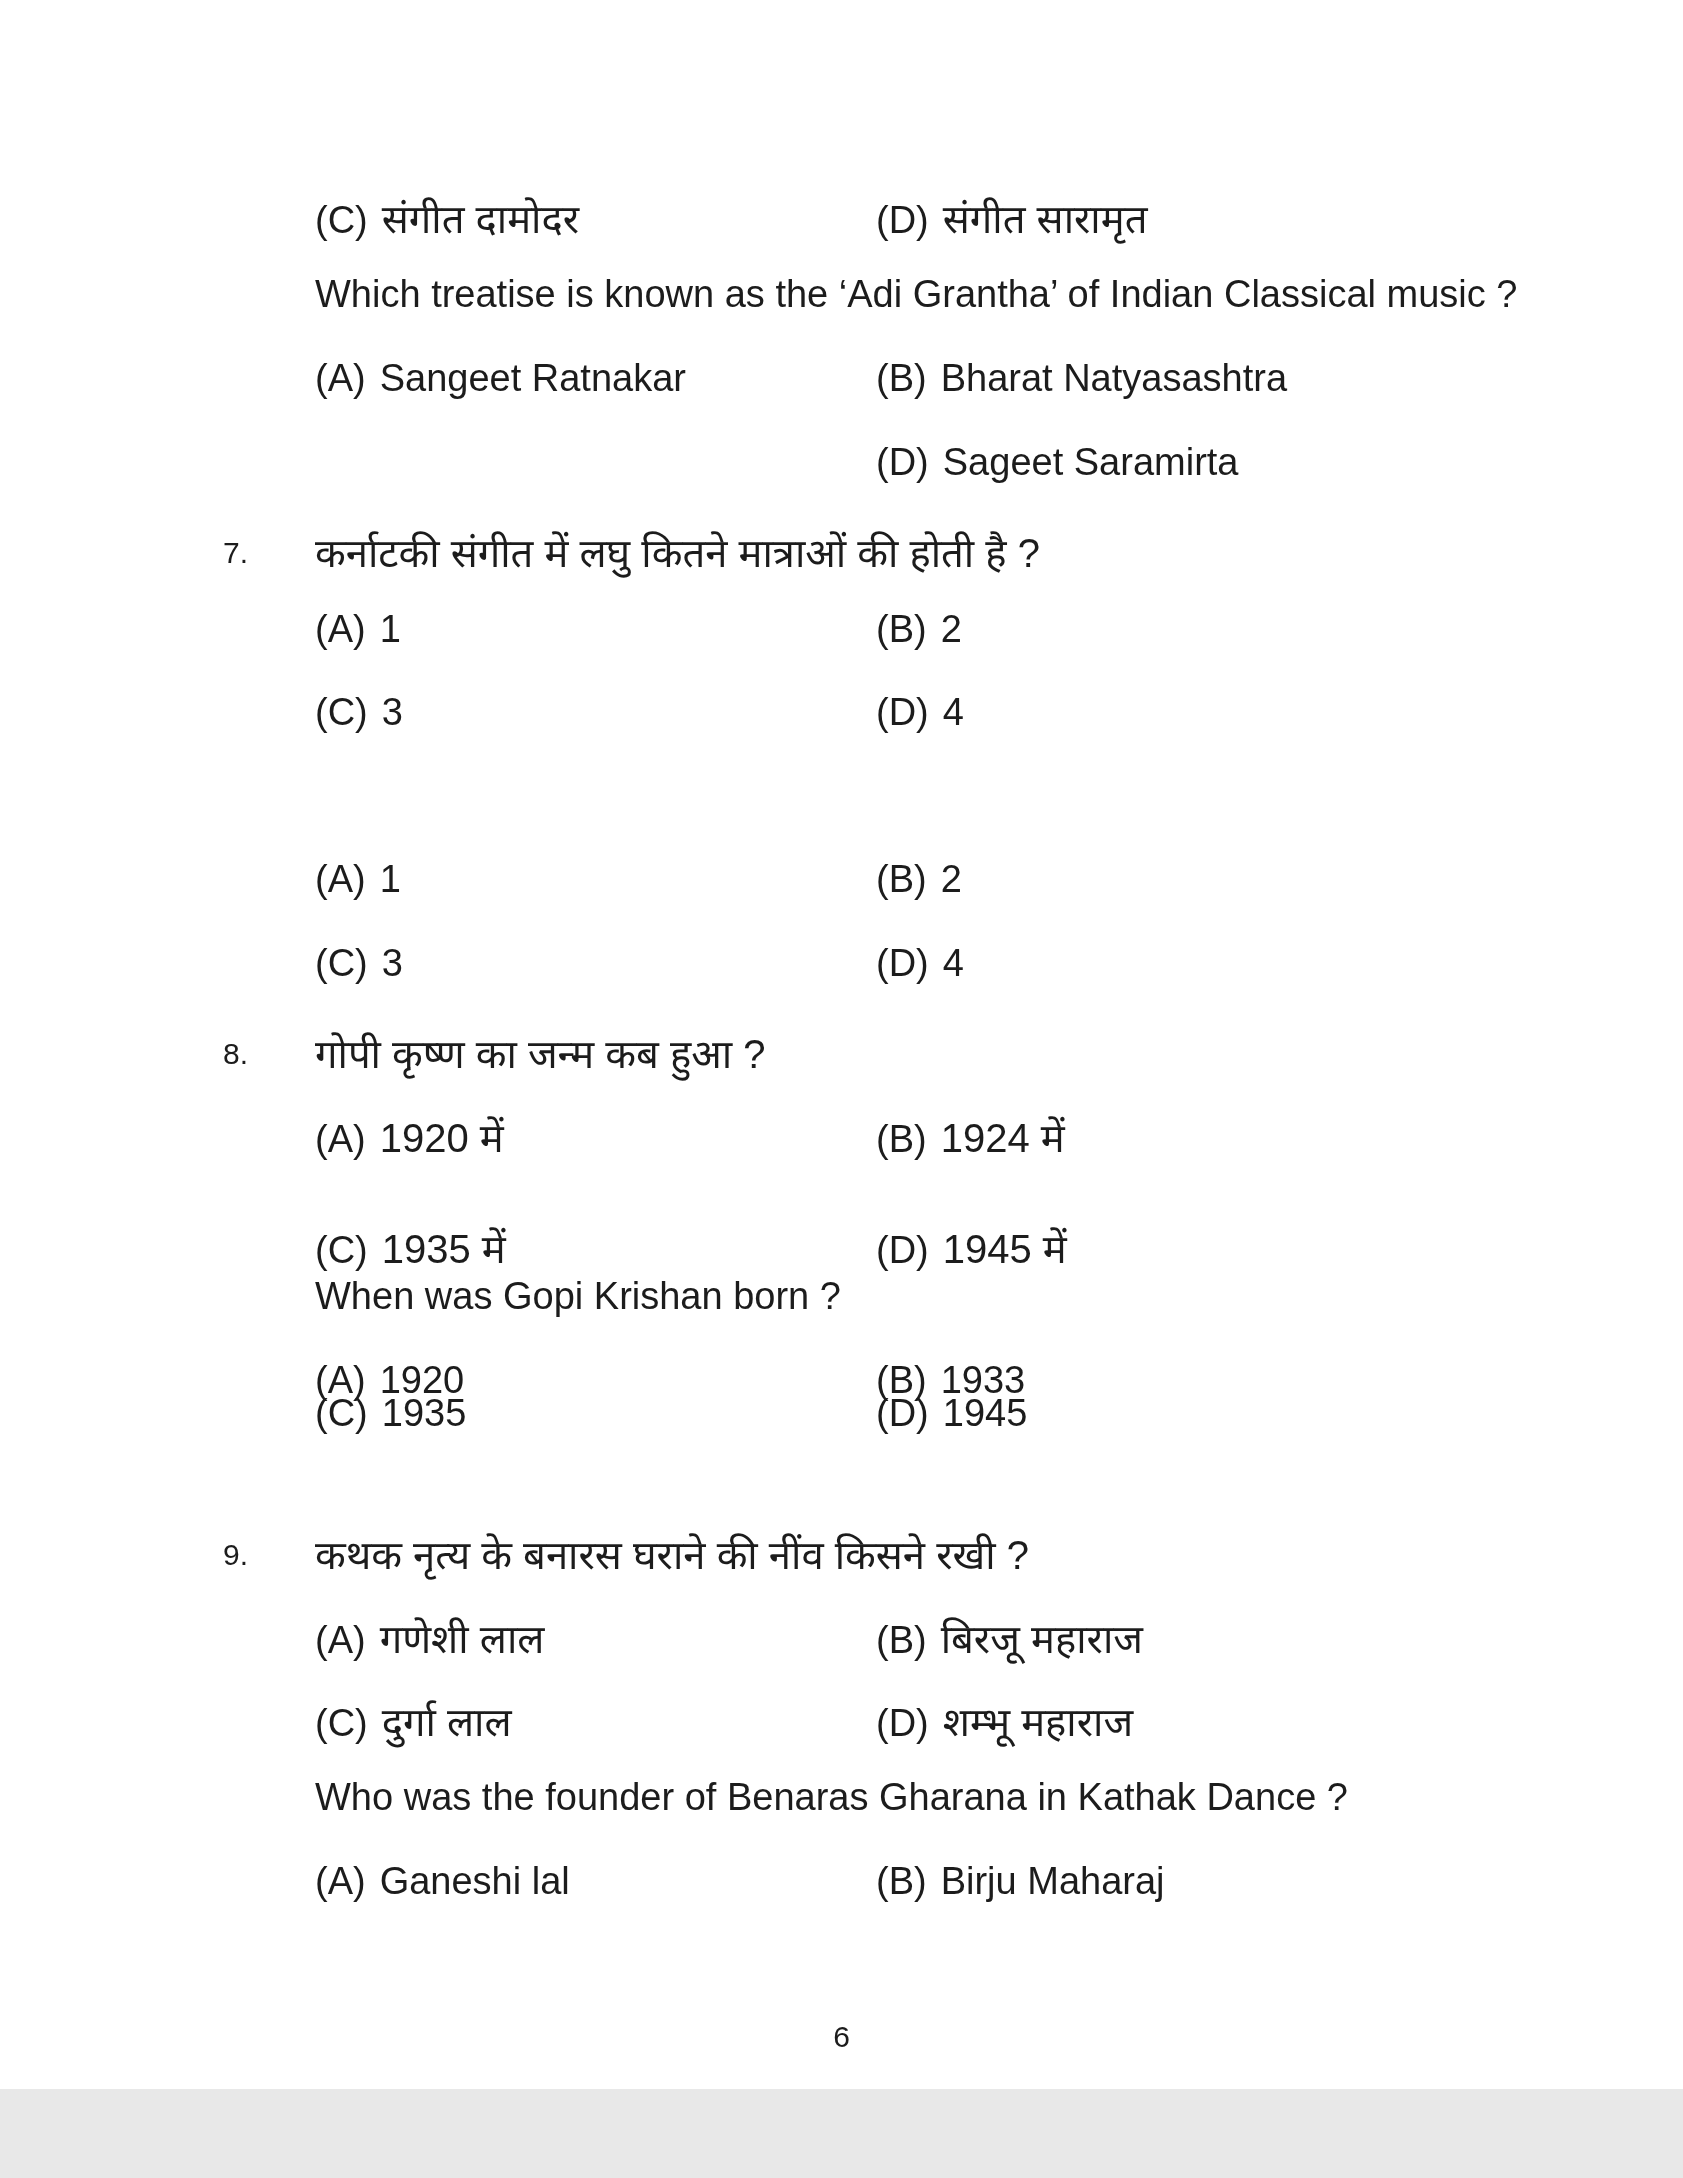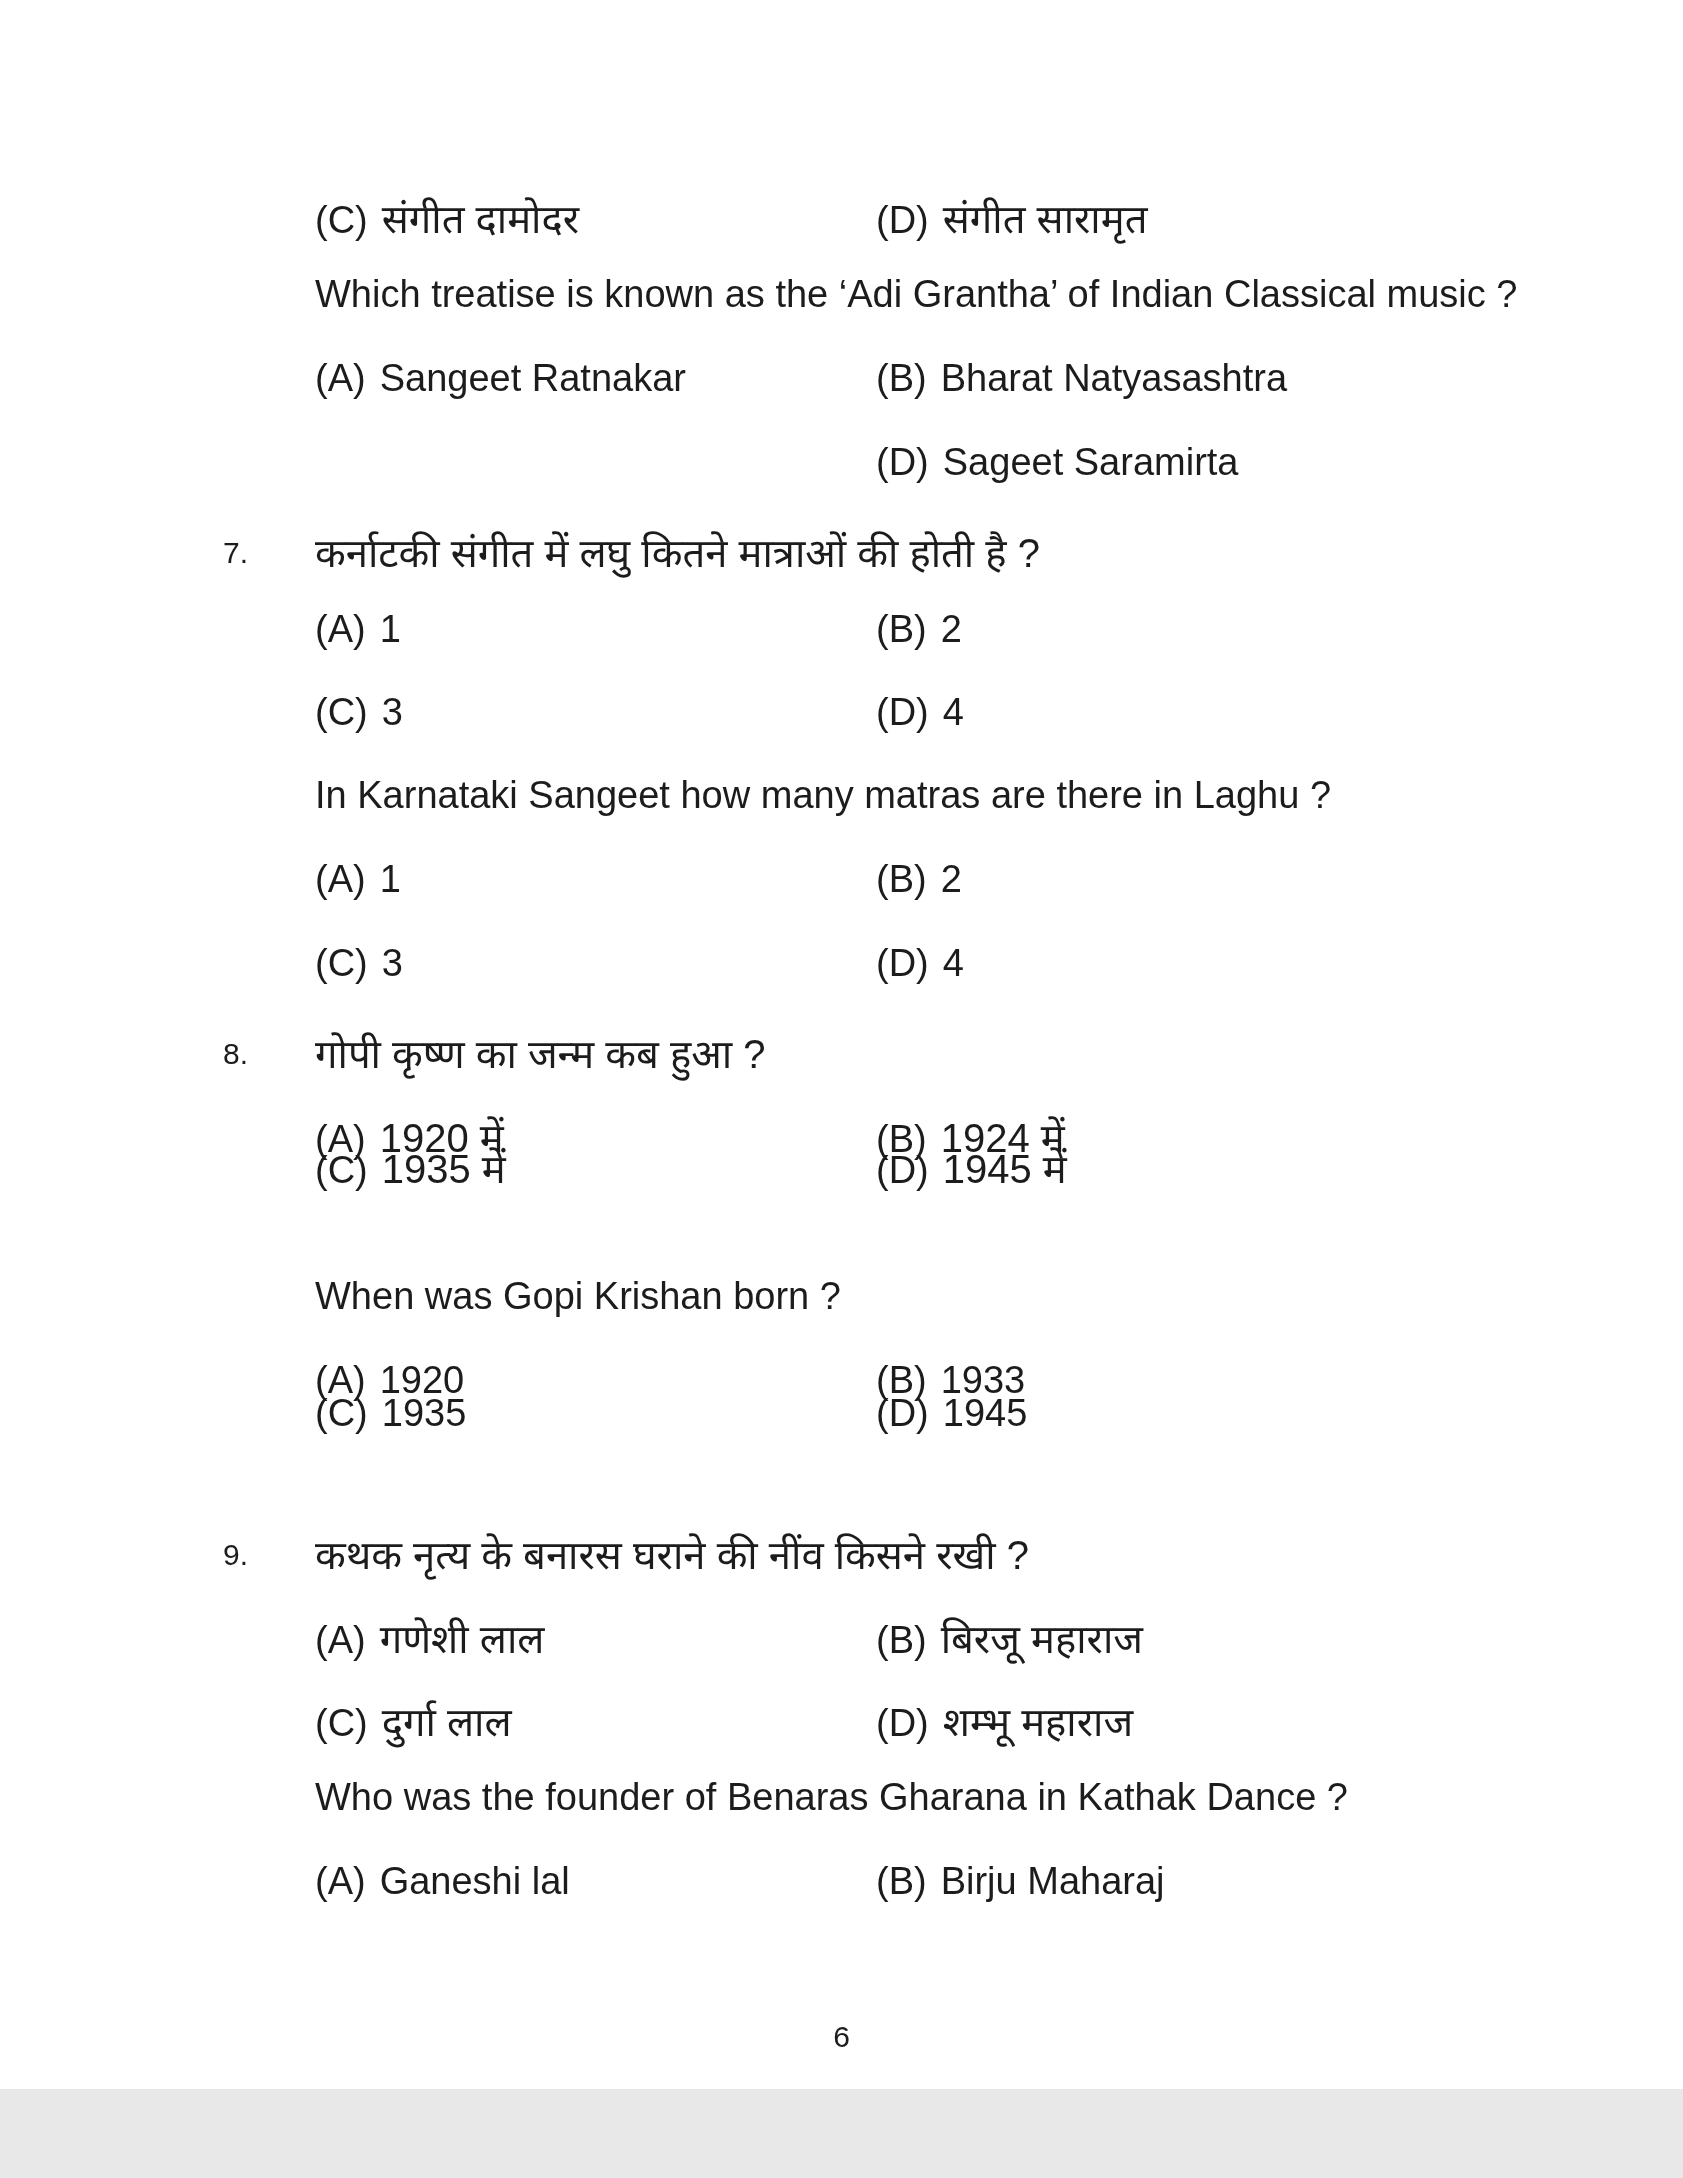--- a/index.html
+++ b/index.html
@@ -84,23 +84,20 @@
   <div class="line" style="top:608px">
     <span class="col-a en"><span class="lbl">(A)</span><span>1</span></span>
     <span class="col-b en"><span class="lbl">(B)</span><span>2</span></span>
   </div>
 
   <div class="line" style="top:691px">
     <span class="col-a en"><span class="lbl">(C)</span><span>3</span></span>
     <span class="col-b en"><span class="lbl">(D)</span><span>4</span></span>
   </div>
 
-  <div class="line" style="top:774px">
-    <span class="col-a en">In Karnataki Sangeet how many matras are there in Laghu ?</span>
-  </div>
 
   <div class="line" style="top:858px">
     <span class="col-a en"><span class="lbl">(A)</span><span>1</span></span>
     <span class="col-b en"><span class="lbl">(B)</span><span>2</span></span>
   </div>
 
   <div class="line" style="top:942px">
     <span class="col-a en"><span class="lbl">(C)</span><span>3</span></span>
     <span class="col-b en"><span class="lbl">(D)</span><span>4</span></span>
   </div>
@@ -108,21 +105,21 @@
   <div class="line" style="top:1025px">
     <span class="qnum">8.</span>
     <span class="col-a hi">गोपी कृष्ण का जन्म कब हुआ ?</span>
   </div>
 
   <div class="line" style="top:1109px">
     <span class="col-a en"><span class="lbl">(A)</span><span class="val-small hi">1920 में</span></span>
     <span class="col-b en"><span class="lbl">(B)</span><span class="val-small hi">1924 में</span></span>
   </div>
 
-  <div class="line" style="top:1140px">
+  <div class="line" style="top:1220px">
     <span class="col-a en"><span class="lbl">(C)</span><span class="val-small hi">1935 में</span></span>
     <span class="col-b en"><span class="lbl">(D)</span><span class="val-small hi">1945 में</span></span>
   </div>
 
   <div class="line" style="top:1275px">
     <span class="col-a en">When was Gopi Krishan born ?</span>
   </div>
 
   <div class="line" style="top:1359px">
     <span class="col-a en"><span class="lbl">(A)</span><span>1920</span></span>

